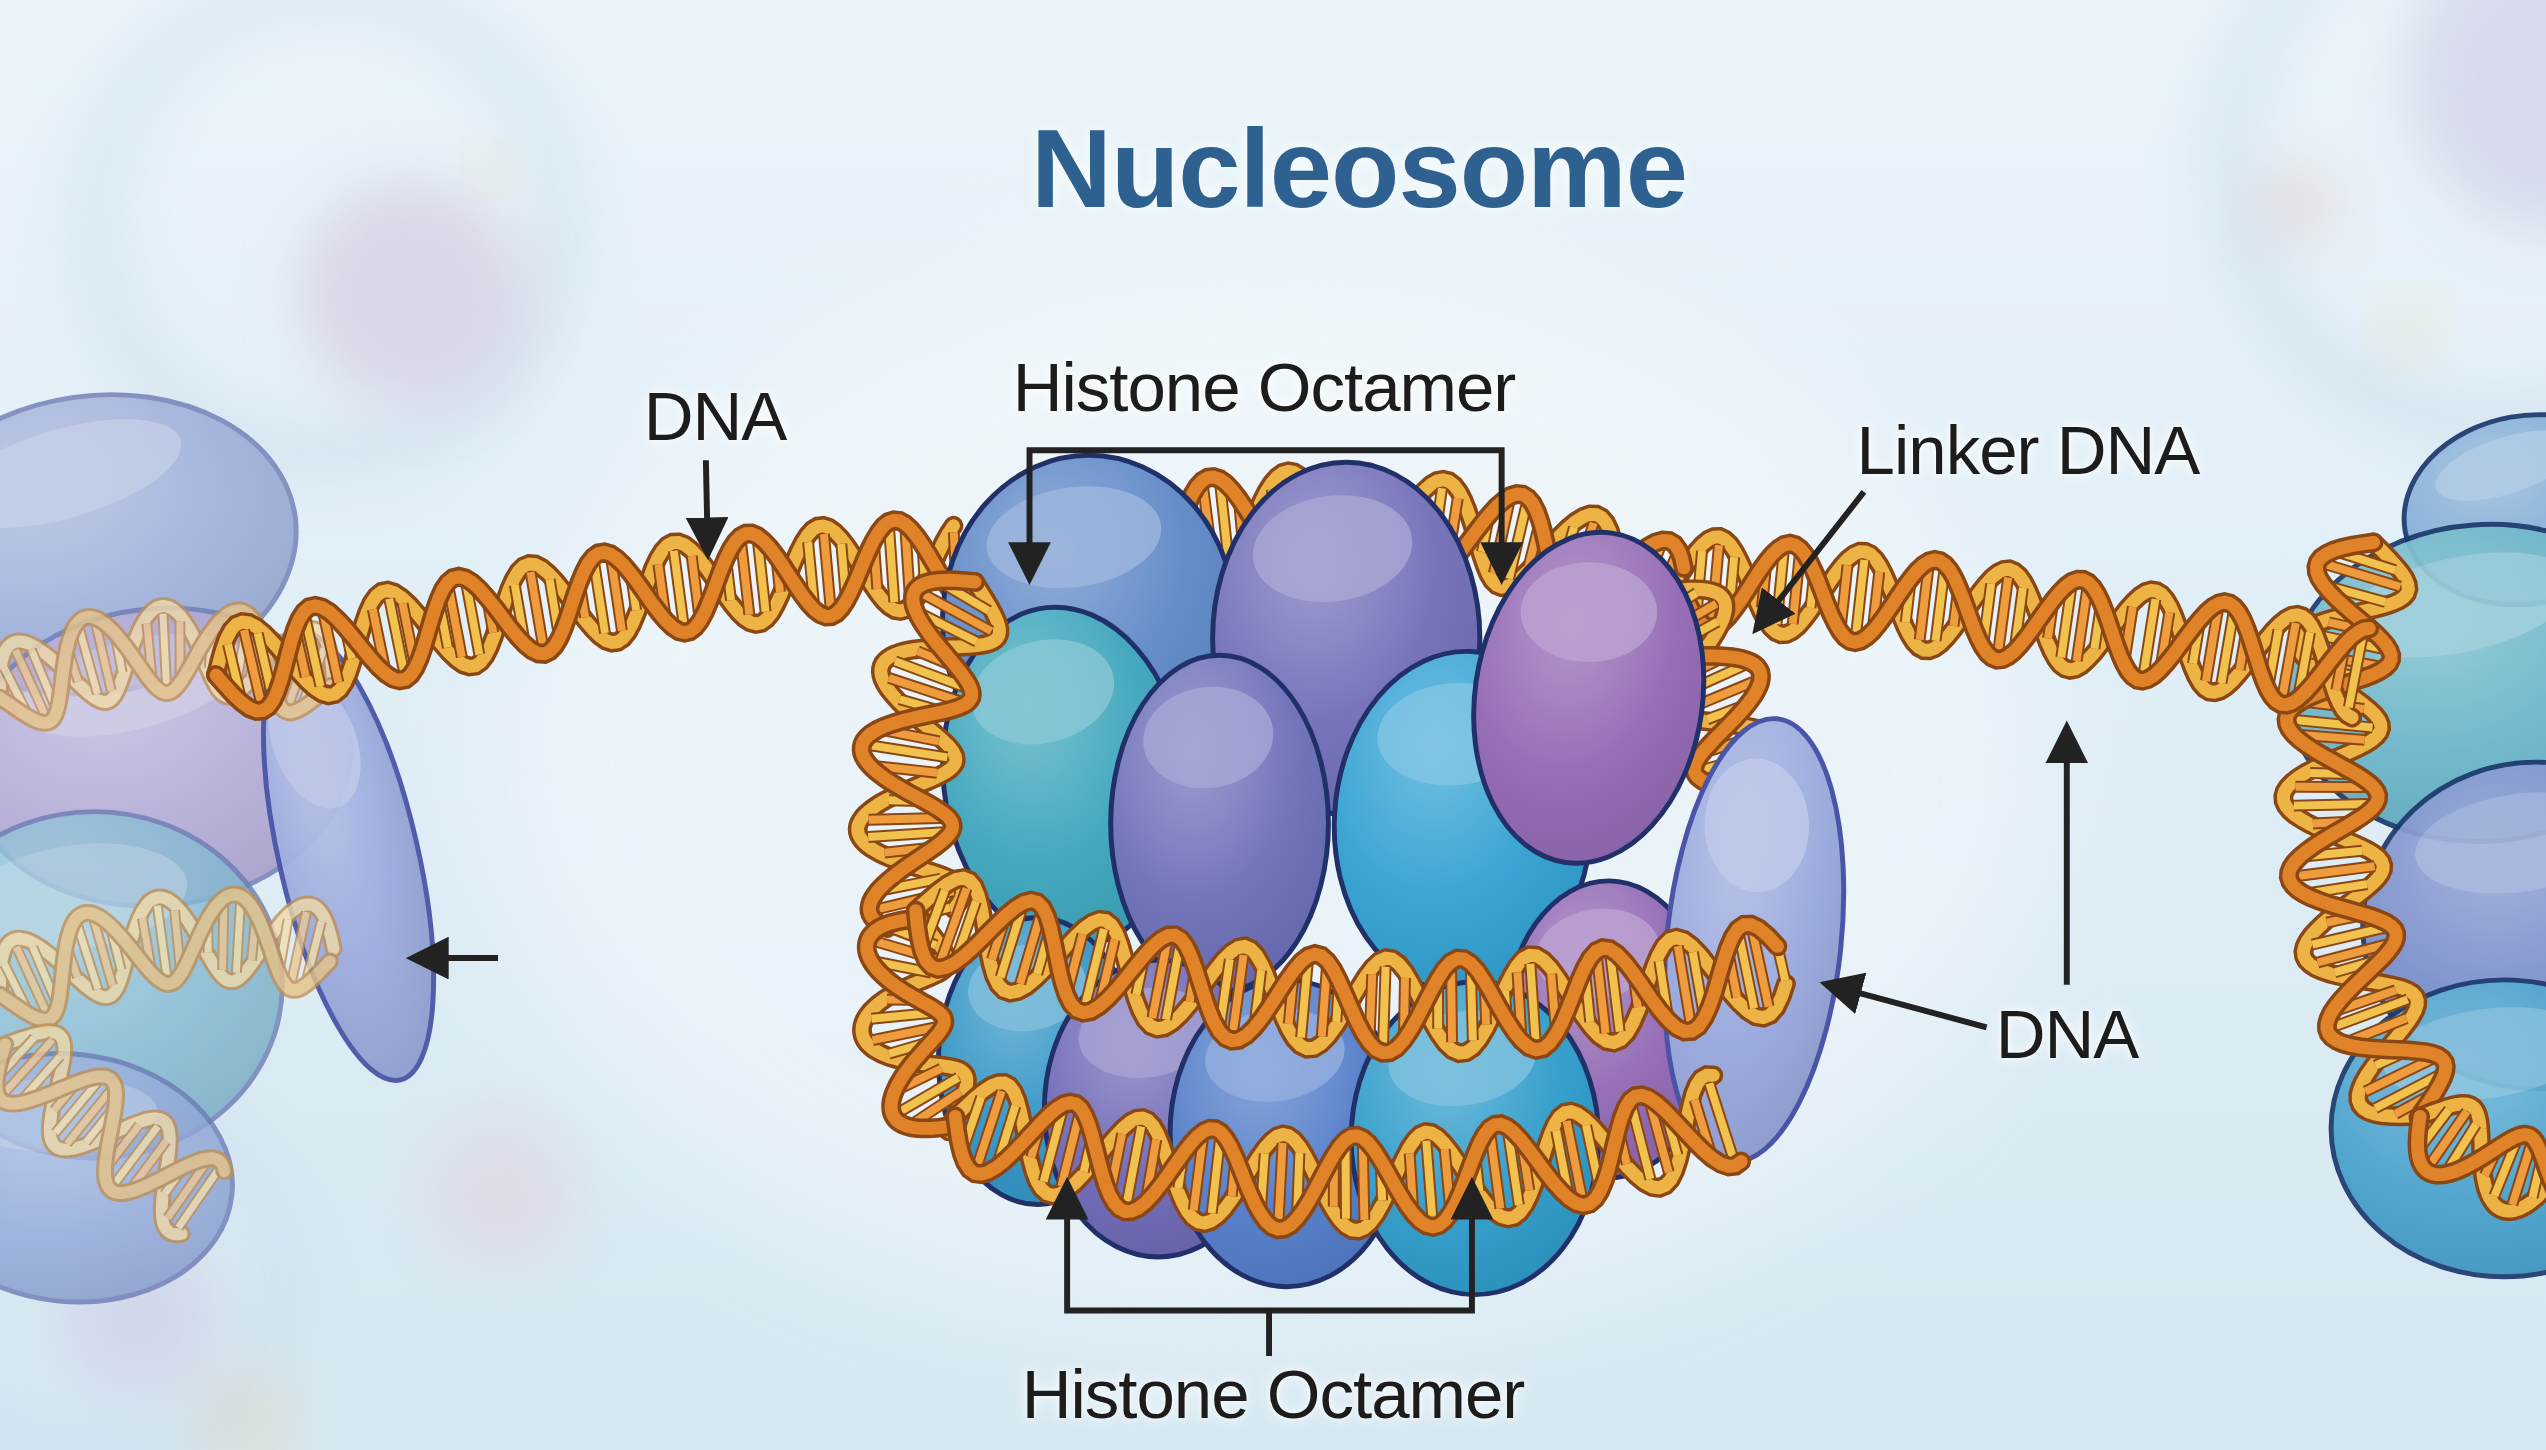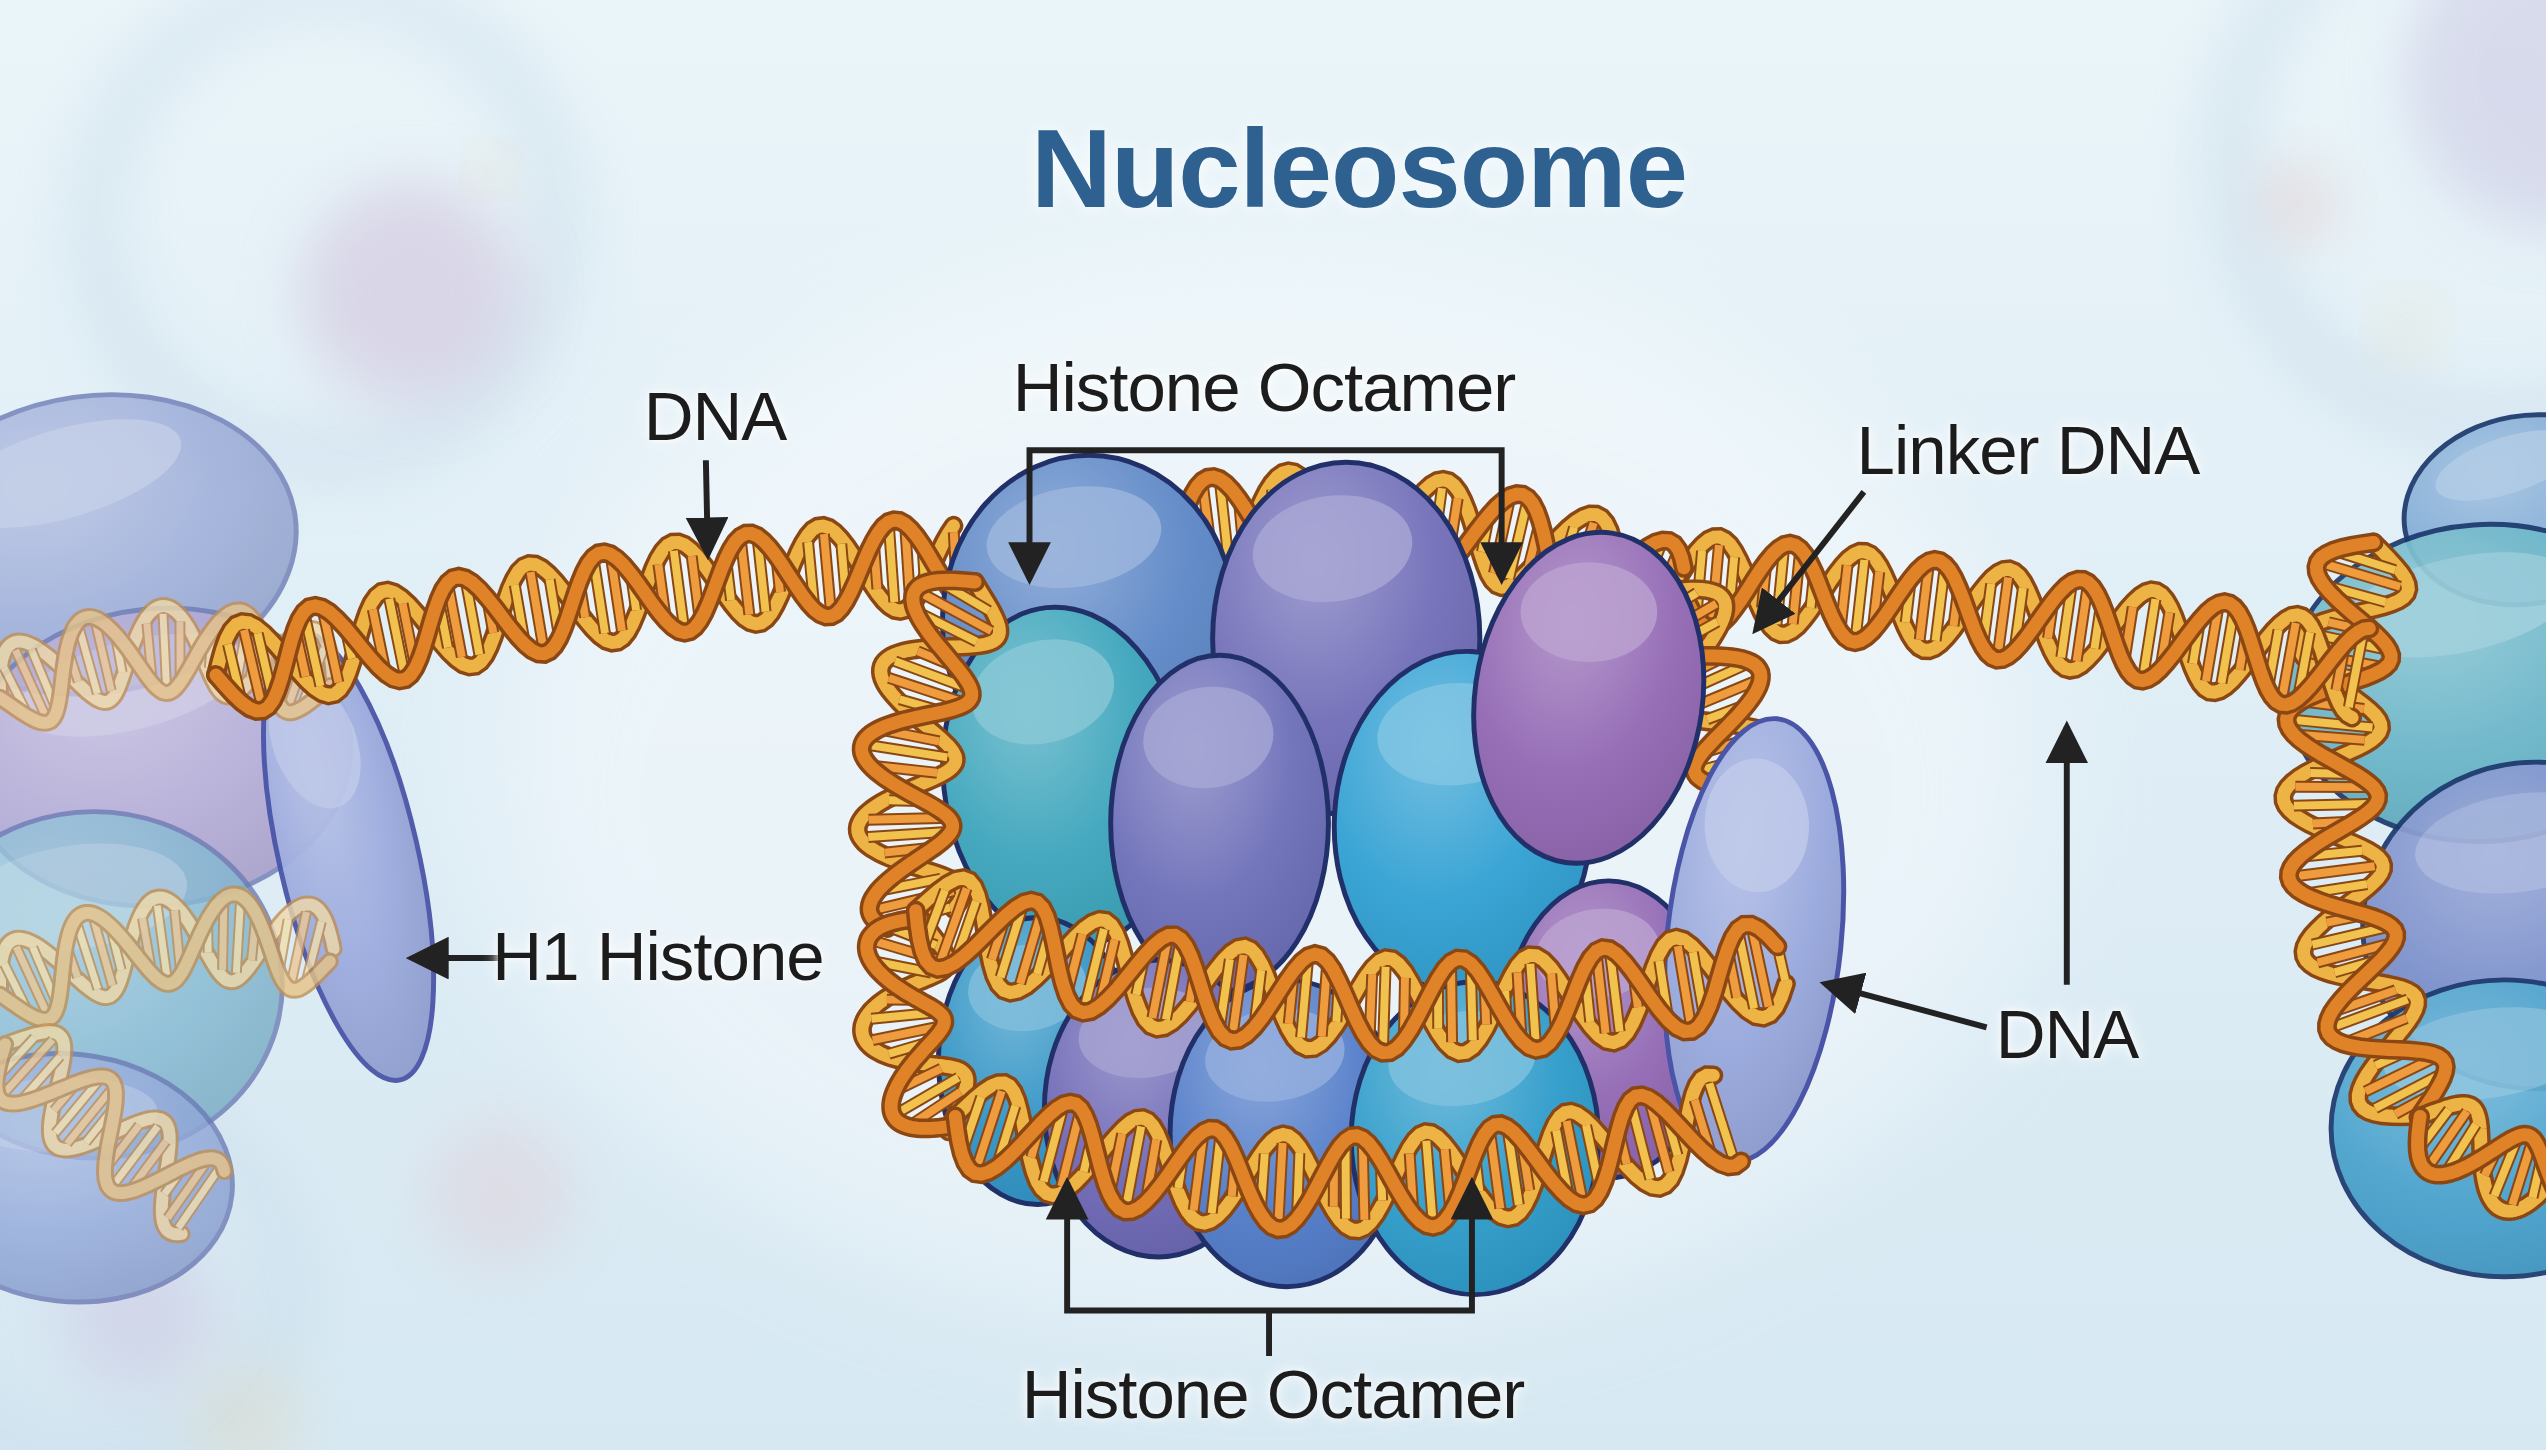--- a/index.html
+++ b/index.html
@@ -967,17 +967,16 @@
         <path d="M2007,1038 L1844,994" fill="none" stroke="#222222" stroke-width="6" marker-end="url(#arr)"></path>
         <path d="M1078,1195 L1078,1324 L1487,1324 L1487,1195" fill="none" stroke="#222222" stroke-width="6" marker-end="url(#arr)" marker-start="url(#arr)"></path>
         <path d="M1282,1324 L1282,1370" fill="none" stroke="#222222" stroke-width="6"></path>
       </g>
     </svg>
 
   <div id="page-title" style="color: rgb(46, 97, 143);">Nucleosome</div>
   <div class="label" id="lab-dna-top" style="color: rgb(28, 28, 28);">DNA</div>
   <div class="label" id="lab-ho-top" style="color: rgb(28, 28, 28);">Histone Octamer</div>
   <div class="label" id="lab-linker" style="color: rgb(28, 28, 28); text-align: right;">Linker DNA</div>
-  <div class="label" id="lab-h1" style="color: rgb(28, 28, 28);">H1 Histone</div>
   <div class="label" id="lab-dna-right" style="color: rgb(28, 28, 28);">DNA</div>
   <div class="label" id="lab-ho-bottom" style="color: rgb(28, 28, 28);">Histone Octamer</div>
 </div>
 
 
 </body></html>

